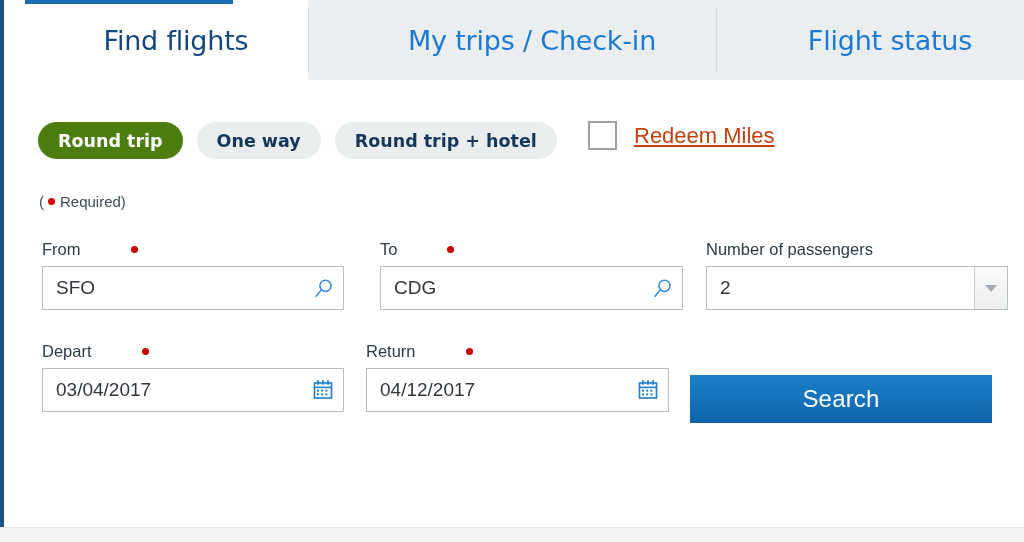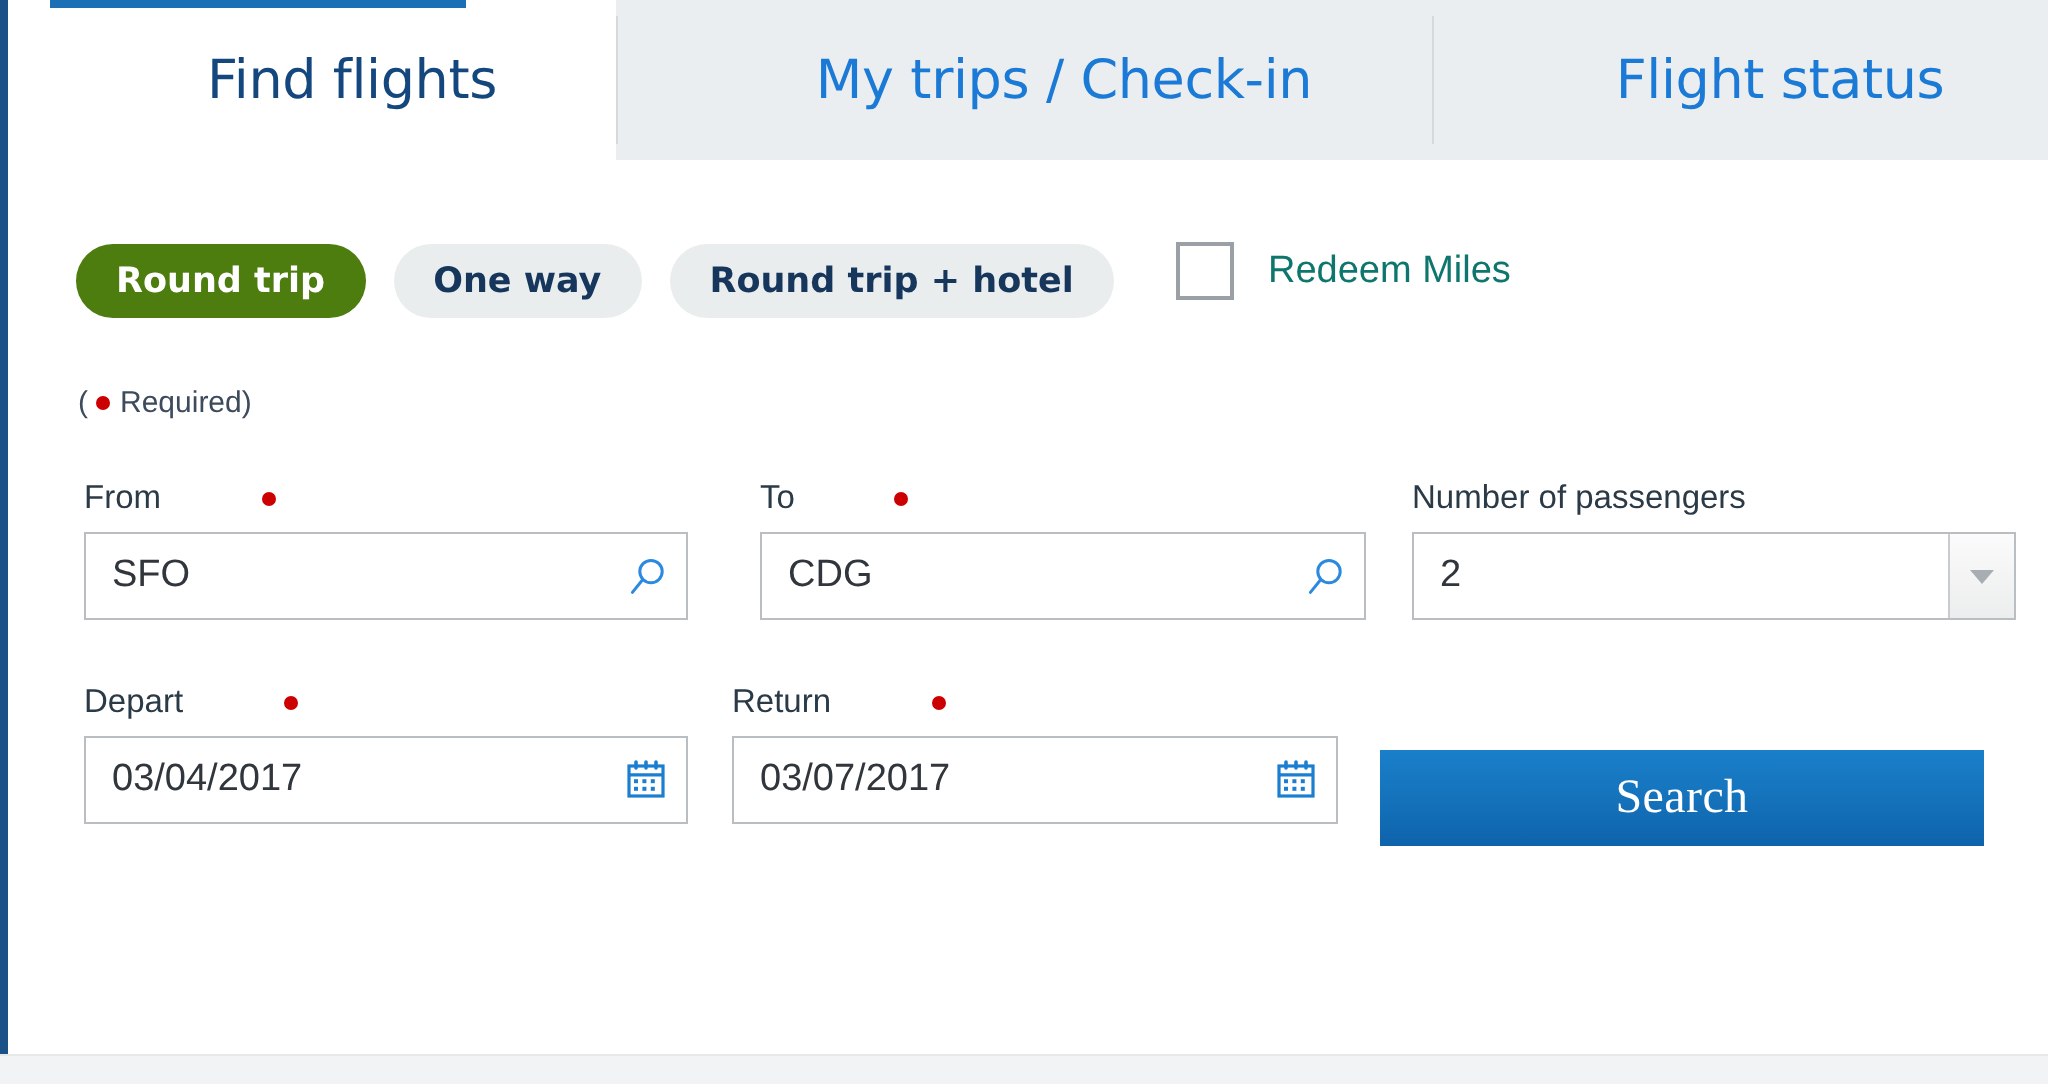--- a/index.html
+++ b/index.html
@@ -163,23 +163,24 @@
     position: absolute;
     left: 7px; top: 3px;
     width: 6px; height: 12px;
     border: solid #ffffff;
     border-width: 0 2.6px 2.6px 0;
     transform: rotate(42deg);
   }
   .redeem-label {
     margin-left: 17px;
     font-family: "Liberation Sans", sans-serif;
-    font-size: 19px;
-    color: #0f766e;
+    font-size: 22px;
+    color: #c2410c;
     white-space: nowrap;
+    text-decoration: underline;
   }
 
   
   .required-note {
     position: absolute;
     left: 35px; top: 113px;
     font-family: "Liberation Sans", sans-serif;
     font-size: 15px;
     color: #3d4b5c;
     display: flex;
@@ -271,21 +272,21 @@
   }
 
   
   .search-btn {
     position: absolute;
     display: flex;
     align-items: center;
     justify-content: center;
     background: linear-gradient(to bottom, #1a7fc9 0%, #1574bd 45%, #0e63ab 100%);
     color: #ffffff;
-    font-family: Liberation Serif, serif;
+    font-family: Liberation Sans, sans-serif;
     font-size: 24px;
     cursor: pointer;
     border: none;
     letter-spacing: 0.2px;
   }
 
   
   .link {
     position: absolute;
     font-family: "Liberation Sans", sans-serif;
@@ -417,21 +418,21 @@
           </span>
         </div>
       </div>
 
       <div class="field" style="left:362px; top:262px; width:303px;">
         <div class="f-label">
           <span>Return</span>
           <span class="req-dot"></span>
         </div>
         <div class="f-input">
-          <span class="f-value" title="mm/dd/yyyy">03/07/2017</span>
+          <span class="f-value" title="mm/dd/yyyy">04/12/2017</span>
           <span class="icon-slot">
             <svg width="22" height="22" viewBox="0 0 22 22" aria-hidden="true">
               <rect x="2.5" y="4" width="17" height="15" fill="none" stroke="#1c7ed0" stroke-width="1.6"></rect>
               <line x1="2.5" y1="8.4" x2="19.5" y2="8.4" stroke="#1c7ed0" stroke-width="1.6"></line>
               <line x1="6" y1="2" x2="6" y2="5" stroke="#1c7ed0" stroke-width="1.8" stroke-linecap="round"></line>
               <line x1="11" y1="2" x2="11" y2="5" stroke="#1c7ed0" stroke-width="1.8" stroke-linecap="round"></line>
               <line x1="16" y1="2" x2="16" y2="5" stroke="#1c7ed0" stroke-width="1.8" stroke-linecap="round"></line>
               <rect x="5" y="10.6" width="2" height="2" fill="#1c7ed0"></rect>
               <rect x="9.2" y="10.6" width="2" height="2" fill="#1c7ed0"></rect>
               <rect x="13.4" y="10.6" width="2" height="2" fill="#1c7ed0"></rect>

